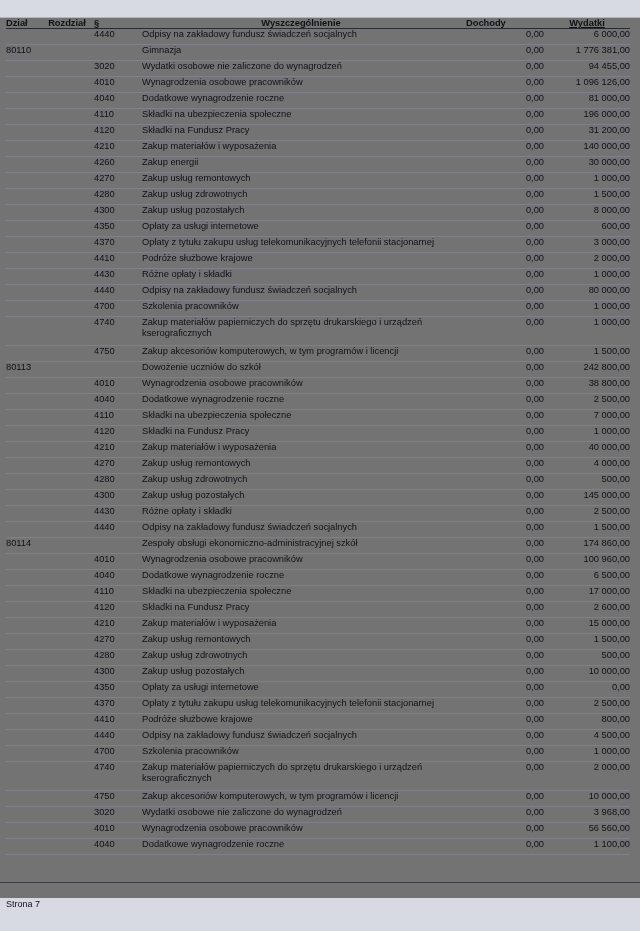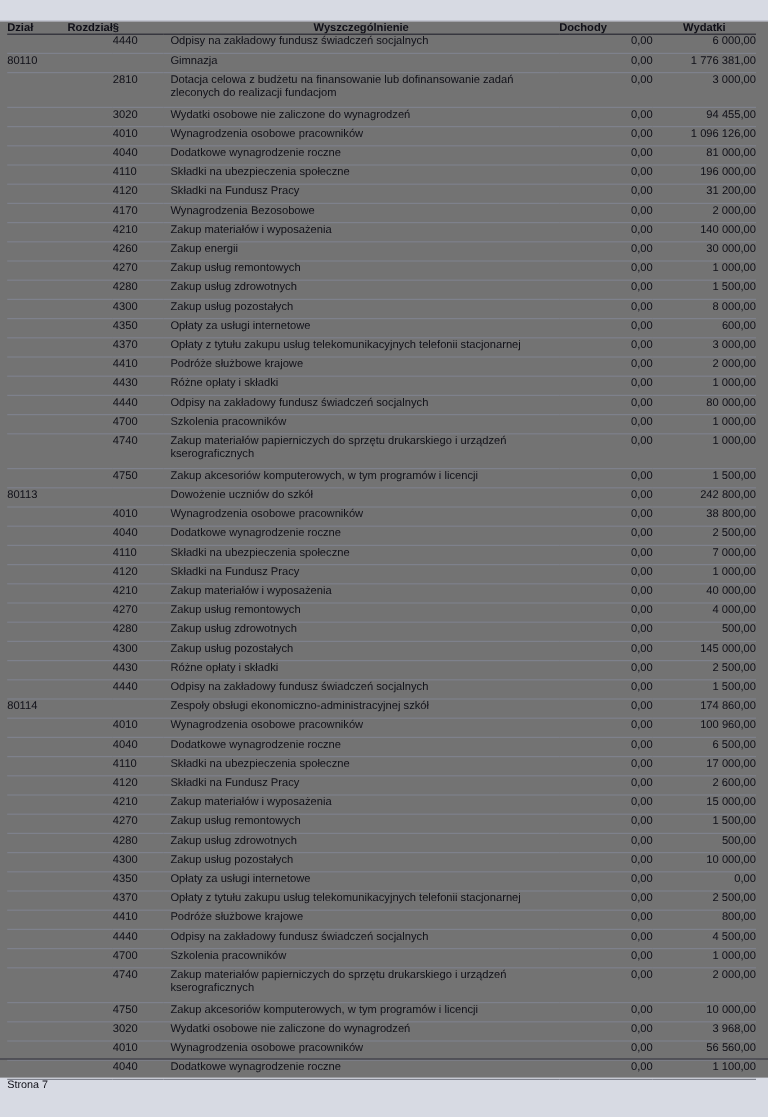--- a/index.html
+++ b/index.html
@@ -44,30 +44,30 @@
   }
   thead th {
     font-weight: bold;
     font-size: 9.3px;
     padding-bottom: 3px;
     padding-top: 1px;
     border-bottom: 1.2px solid #2a2a33;
     white-space: nowrap;
   }
   .col-dzial   { width: 34px; text-align: left; padding-left: 2px; }
-  .col-rozdzial{ width: 54px; text-align: right; }
+  .col-rozdzial{ width: 54px; text-align: center; }
   .col-par     { width: 42px; text-align: left; }
   .col-wysz    { width: 330px; text-align: left; padding-left: 6px; }
   .col-doch    { width: 78px; text-align: right; padding-right: 16px; }
   .col-wyd     { width: 86px; text-align: right; padding-right: 10px; }
 
   thead .col-dzial { padding-left: 0; }
   thead .col-wysz  { text-align: center; padding-left: 0; }
   thead .col-doch  { text-align: left; padding-right: 0; }
-  thead .col-wyd   { text-align: center; padding-right: 0; }
+  thead .col-wyd   { text-align: center; padding-right: 0; text-decoration: underline; }
 
   tbody td {
     border-bottom: 0.7px solid #7e818c;
     height: 15px;
     padding-top: 2px;
     padding-bottom: 1px;
   }
   tbody tr td.col-wysz { padding-left: 6px; }
   tbody tr.two-line td { height: 28px; }
   .num { text-align: right; font-variant-numeric: tabular-nums; }
@@ -135,28 +135,20 @@
           <tr>
             <td class="col-dzial code">80110</td>
             <td class="col-rozdzial code rozdzial-cell"></td>
             <td class="col-par code par-cell"></td>
             <td class="col-wysz">
               <span class="wrap2">Gimnazja</span>
             </td>
             <td class="col-doch num">0,00</td>
             <td class="col-wyd num">1 776 381,00</td>
           </tr>
-          <tr class="two-line">
-            <td class="col-dzial code"></td>
-            <td class="col-rozdzial code rozdzial-cell"></td>
-            <td class="col-par code par-cell">2810</td>
-            <td class="col-wysz"><span class="wrap2">Dotacja celowa z budżetu na finansowanie lub dofinansowanie zadań</span><span class="l2">zleconych do realizacji fundacjom</span></td>
-            <td class="col-doch num">0,00</td>
-            <td class="col-wyd num">3 000,00</td>
-          </tr>
           <tr>
             <td class="col-dzial code"></td>
             <td class="col-rozdzial code rozdzial-cell"></td>
             <td class="col-par code par-cell">3020</td>
             <td class="col-wysz">
               <span class="wrap2">Wydatki osobowe nie zaliczone do wynagrodzeń</span>
             </td>
             <td class="col-doch num">0,00</td>
             <td class="col-wyd num">94 455,00</td>
           </tr>
@@ -192,30 +184,20 @@
           </tr>
           <tr>
             <td class="col-dzial code"></td>
             <td class="col-rozdzial code rozdzial-cell"></td>
             <td class="col-par code par-cell">4120</td>
             <td class="col-wysz">
               <span class="wrap2">Składki na Fundusz Pracy</span>
             </td>
             <td class="col-doch num">0,00</td>
             <td class="col-wyd num">31 200,00</td>
-          </tr>
-          <tr>
-            <td class="col-dzial code"></td>
-            <td class="col-rozdzial code rozdzial-cell"></td>
-            <td class="col-par code par-cell">4170</td>
-            <td class="col-wysz">
-              <span class="wrap2">Wynagrodzenia Bezosobowe</span>
-            </td>
-            <td class="col-doch num">0,00</td>
-            <td class="col-wyd num">2 000,00</td>
           </tr>
           <tr>
             <td class="col-dzial code"></td>
             <td class="col-rozdzial code rozdzial-cell"></td>
             <td class="col-par code par-cell">4210</td>
             <td class="col-wysz">
               <span class="wrap2">Zakup materiałów i wyposażenia</span>
             </td>
             <td class="col-doch num">0,00</td>
             <td class="col-wyd num">140 000,00</td>

